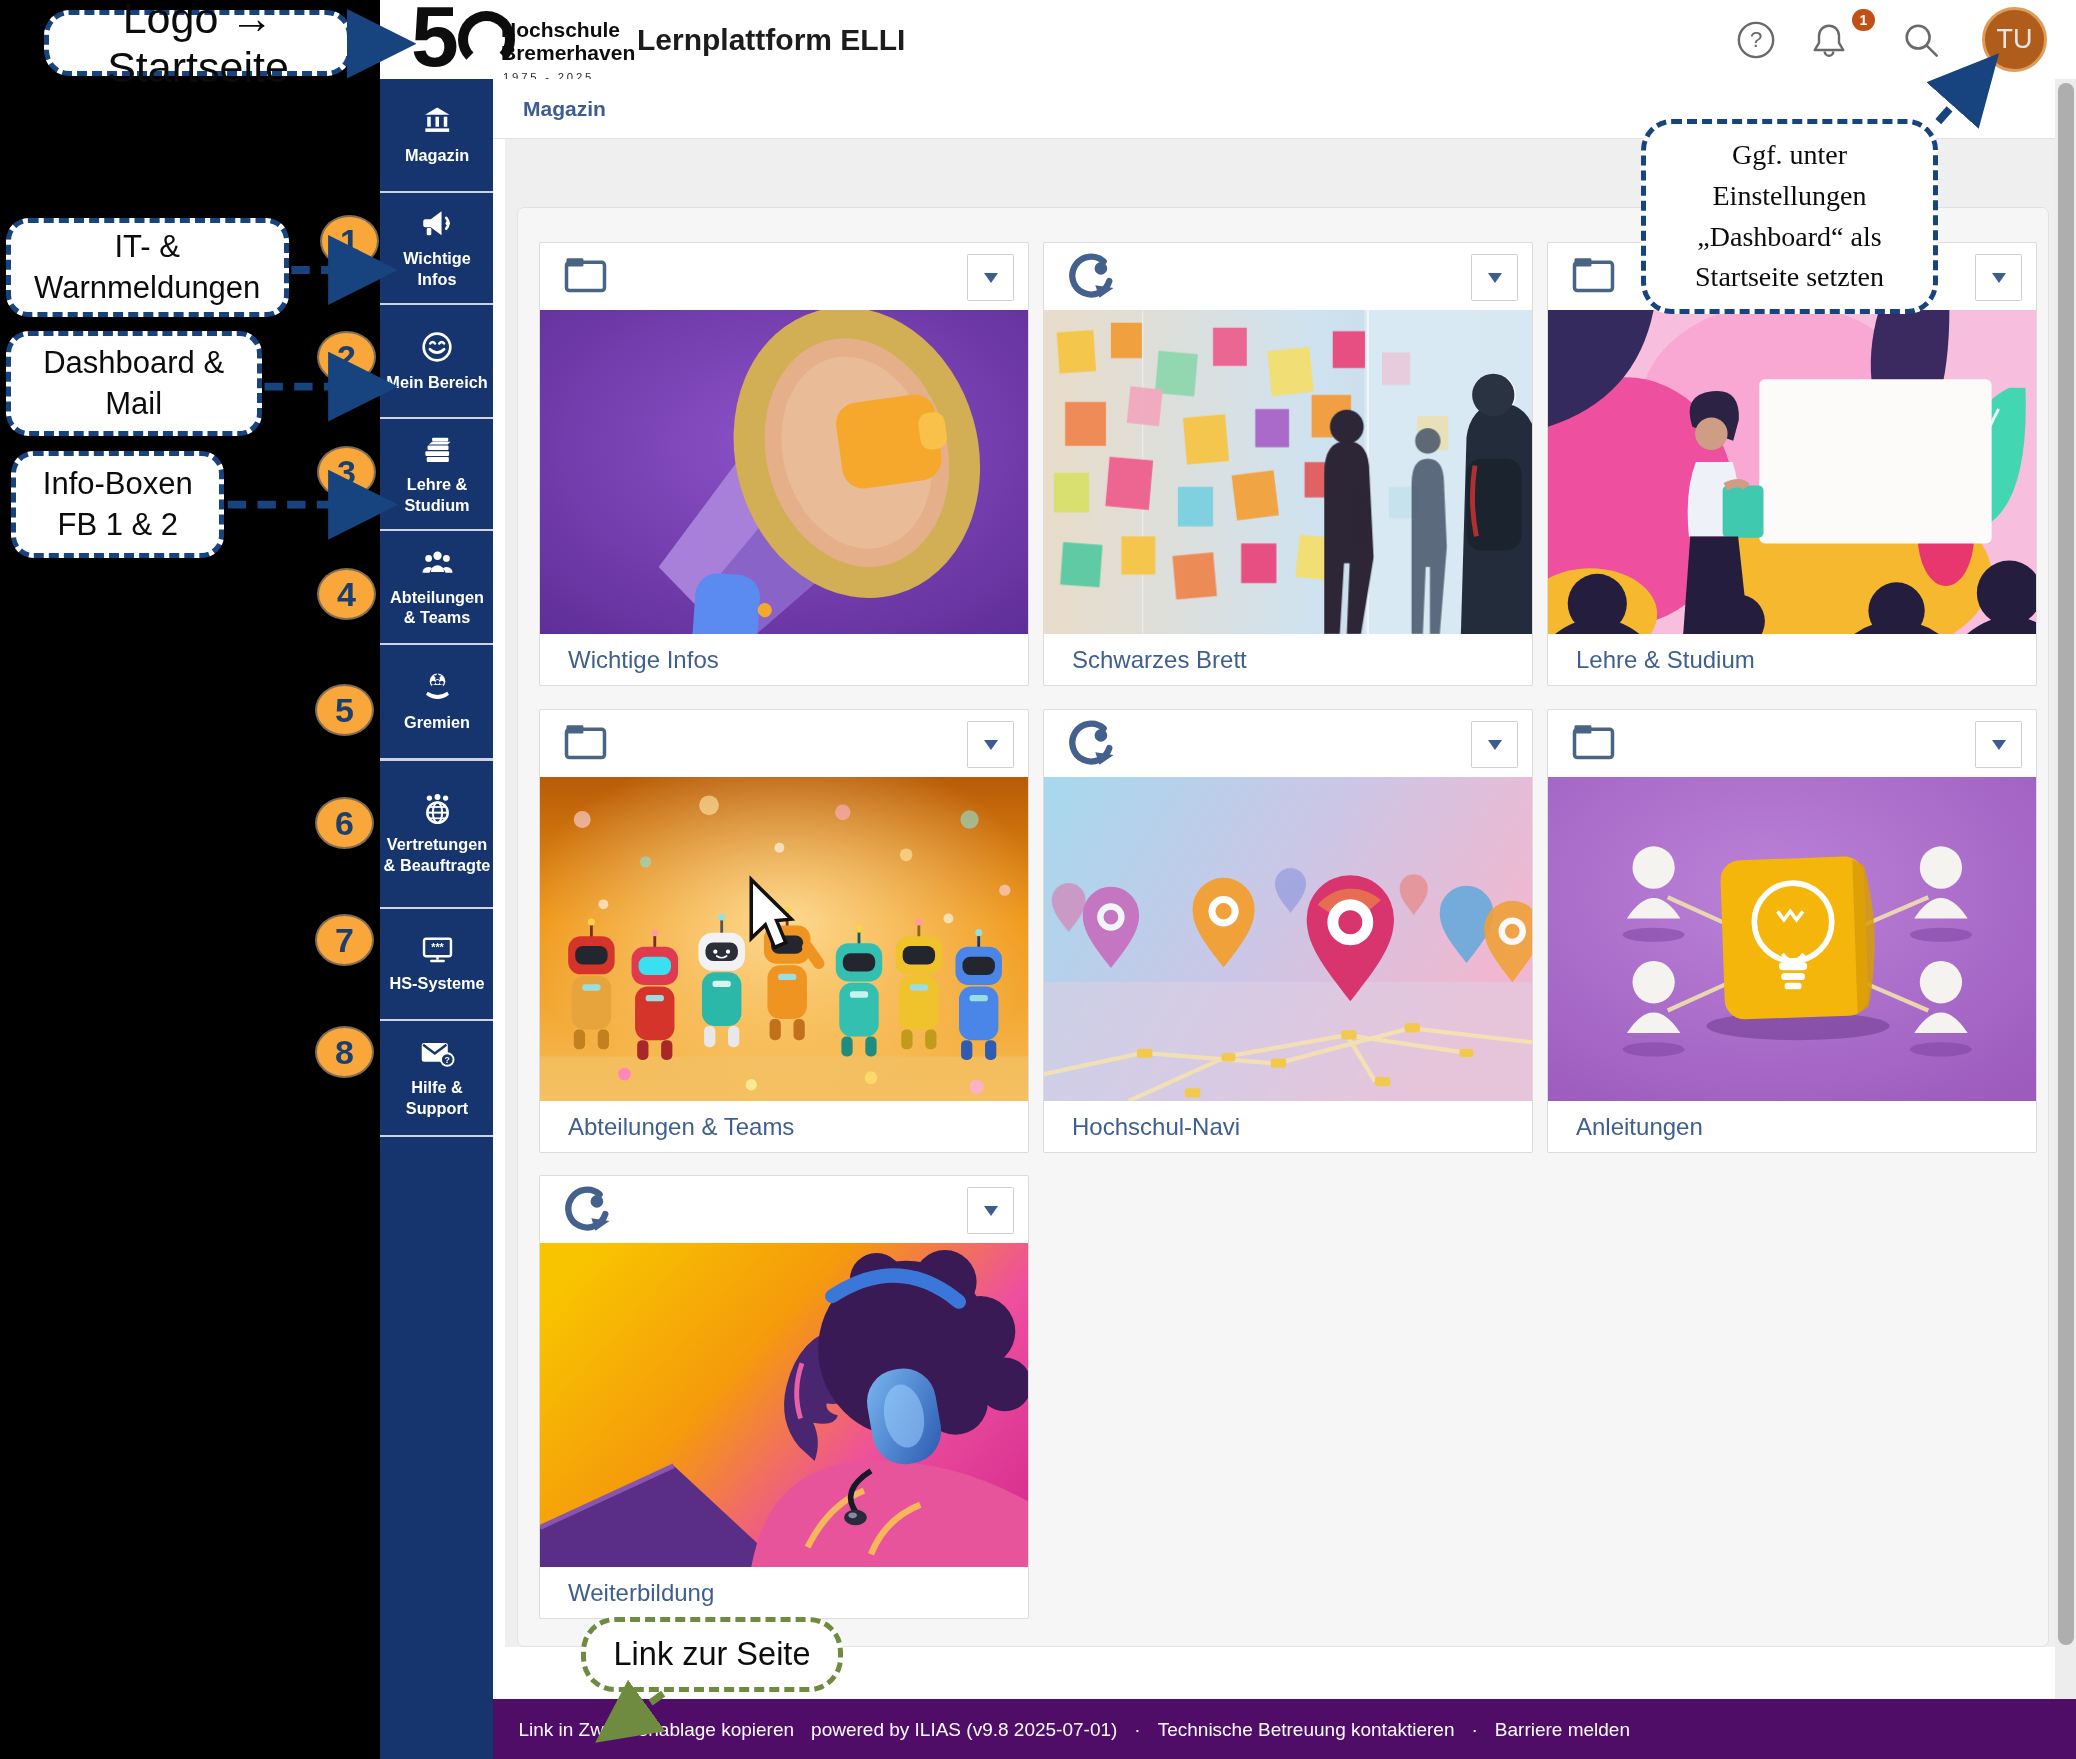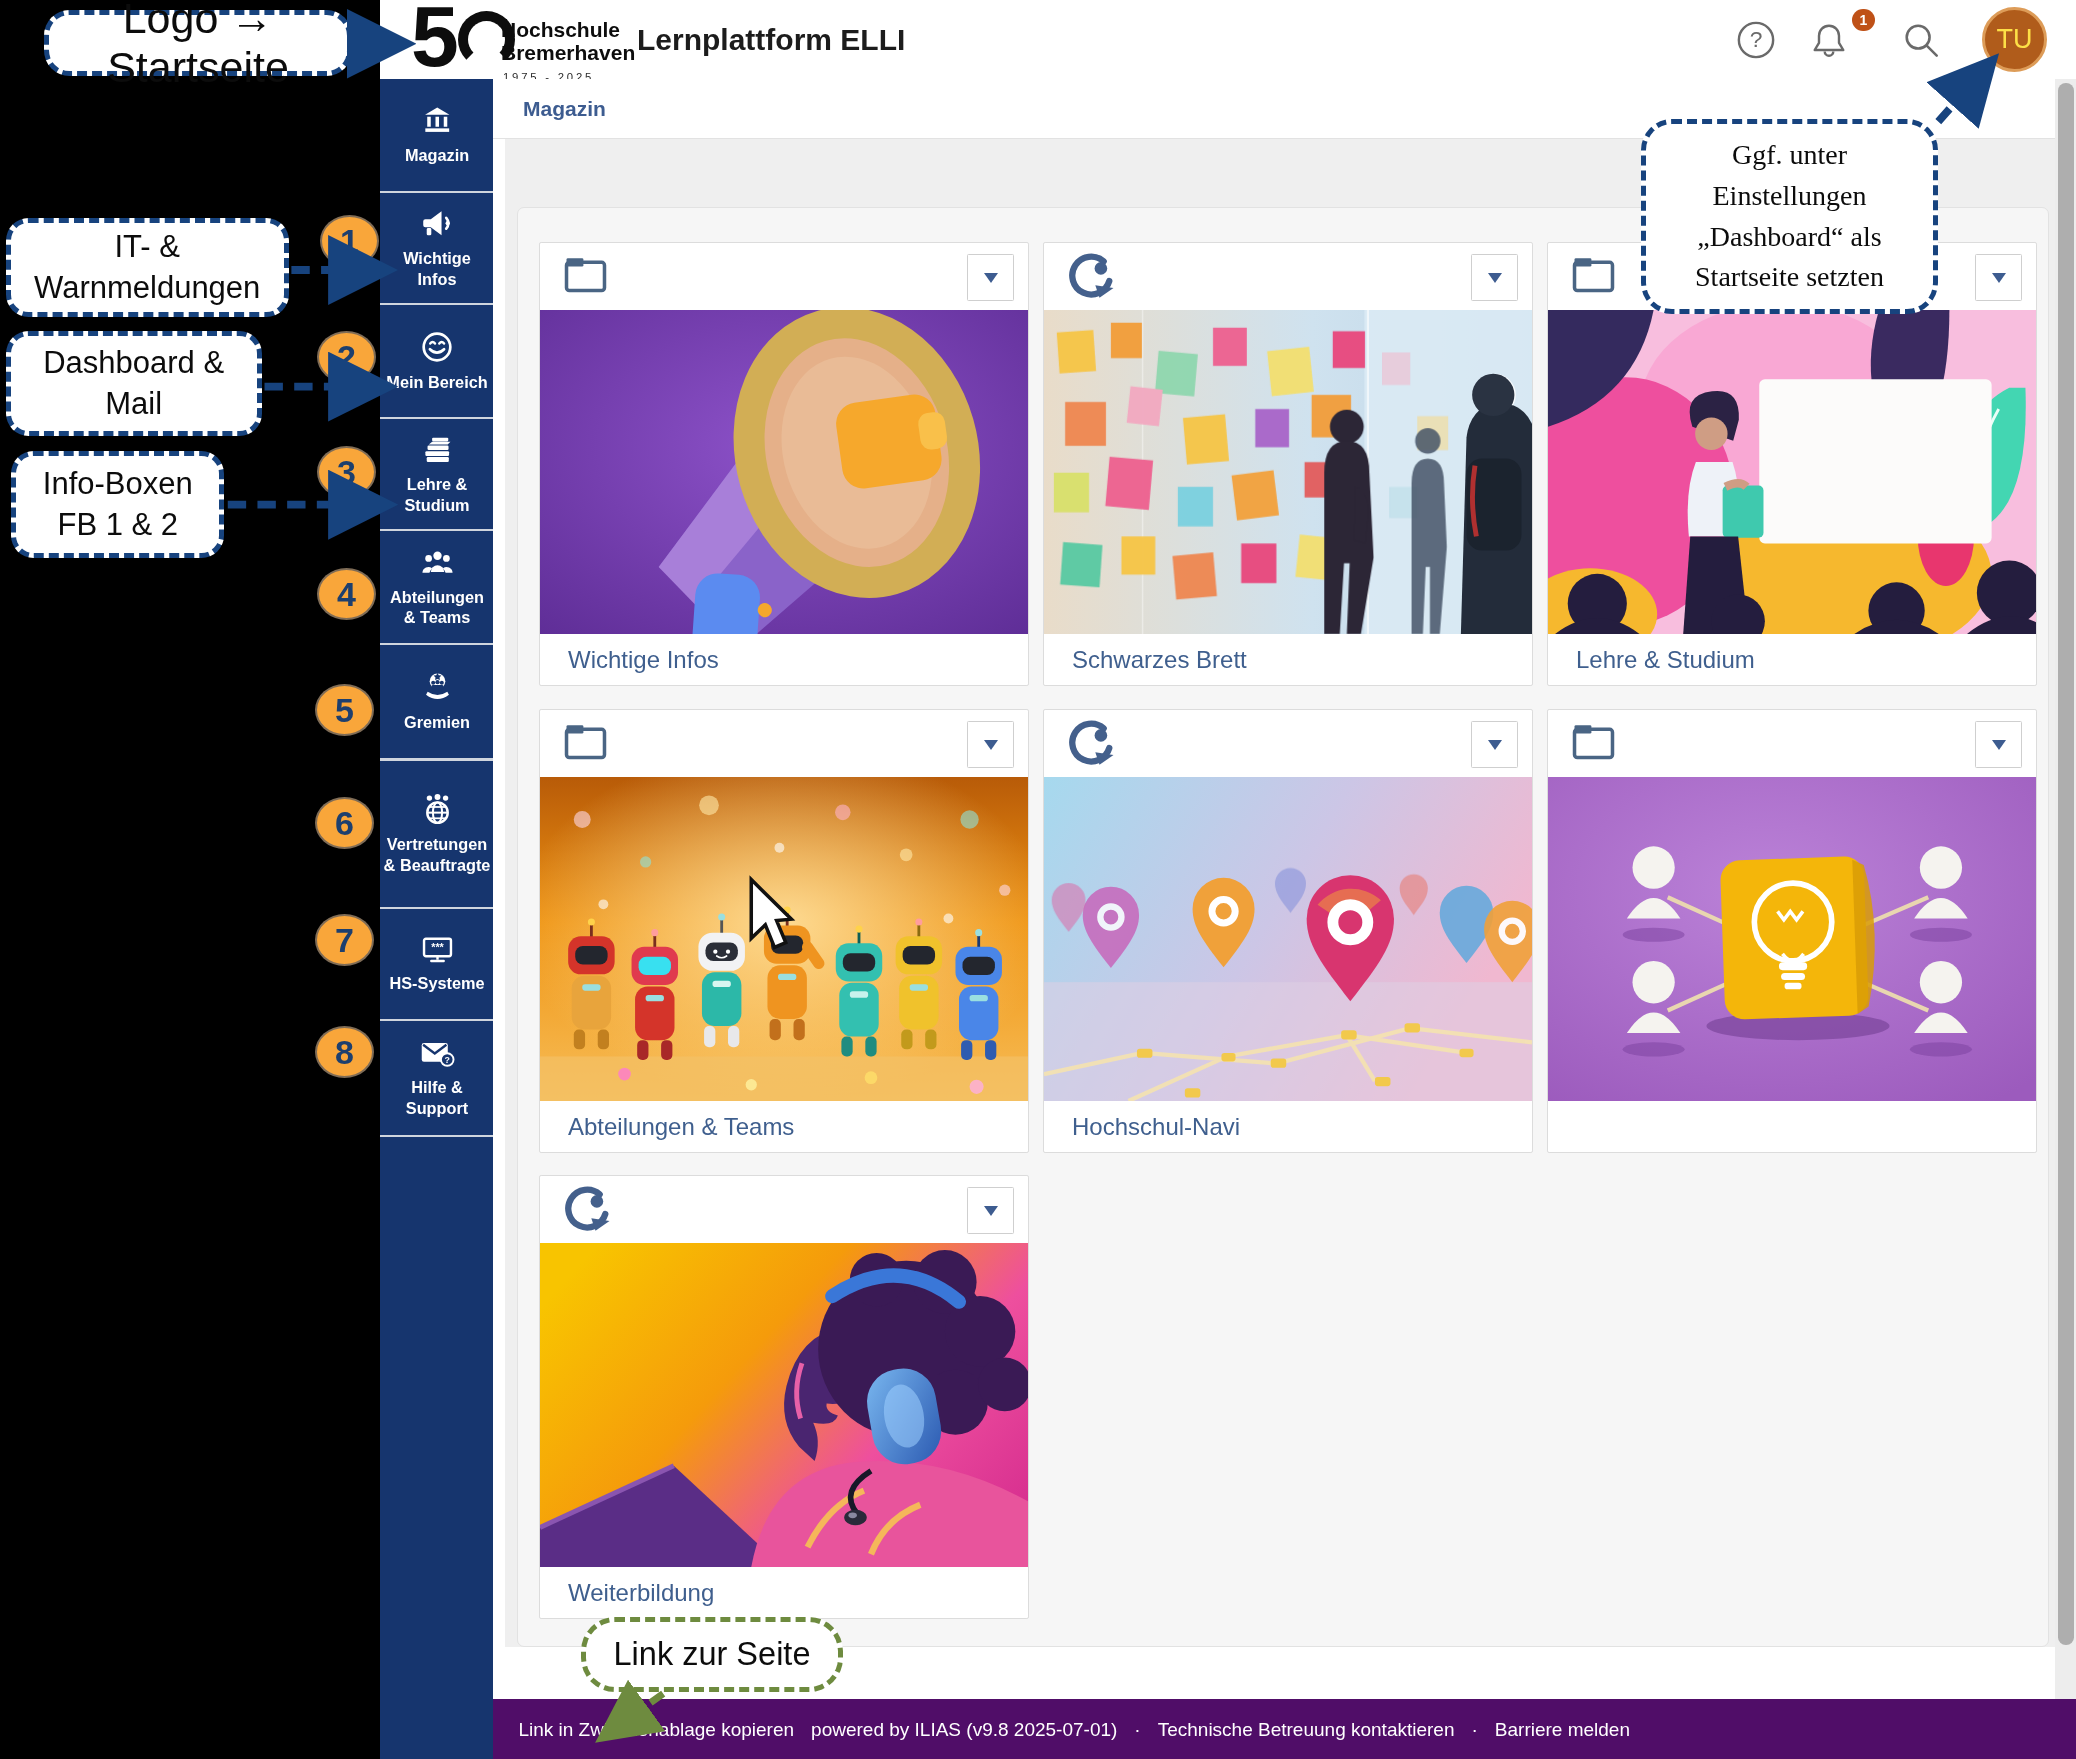--- a/index.html
+++ b/index.html
@@ -11,21 +11,21 @@
   .logo{left:31px;top:5.7px;width:233px;height:71px;cursor:pointer;}
   .logo-5{left:0;top:-18.4px;font-size:86px;font-weight:800;color:#0d0d0d;letter-spacing:-4.2px;}
   .logo-arc{left:47px;top:5.7px;width:37px;height:37px;border:10.6px solid #0d0d0d;border-bottom-color:transparent;border-radius:50%;}
   .logo-txt{left:90px;top:12.7px;font-size:21px;font-weight:700;color:#0d0d0d;line-height:1.1;}
   .logo-years{left:92px;top:65px;font-size:11.3px;letter-spacing:2.8px;color:#2a2a2a;}
   .app-title{left:257px;top:22.6px;font-size:30px;font-weight:700;color:#1c1c1c;}
   .hicon{width:40px;height:40px;top:20px;}
   .badge{left:1472px;top:8.5px;width:22.6px;height:22.6px;border-radius:50%;background:#bf5117;color:#fff;
          font-size:14px;font-weight:700;display:flex;align-items:center;justify-content:center;}
   .avatar{left:1602px;top:7px;width:65px;height:65px;border-radius:50%;background:#b05c1b;border:3.5px solid #dd9c58;
-          box-sizing:border-box;color:#fde047;font-size:27px;font-weight:500;display:flex;align-items:center;justify-content:center;cursor:pointer;}
+          box-sizing:border-box;color:#e5e5e5;font-size:27px;font-weight:500;display:flex;align-items:center;justify-content:center;cursor:pointer;}
   
   .sidebar{left:380px;top:79px;width:114px;height:1681px;background:#cfd5de;display:flex;flex-direction:column;gap:2.1px;}
   .sb-item{background:#16356e;color:#fff;display:flex;flex-direction:column;align-items:center;justify-content:center;
            gap:8.5px;text-align:center;cursor:pointer;flex:none;}
   .sb-item span{font-size:16.3px;font-weight:600;line-height:1.25;padding:0 2.8px;}
   .sb-fill{background:#16356e;flex:1;}
   
   .content-base{left:493px;top:79px;width:1562px;height:1620px;background:#fff;}
   .bc-row{left:493px;top:79px;width:1562px;height:59px;background:#fff;border-bottom:0.7px solid #e2e2e2;
           display:flex;align-items:center;}
@@ -597,20 +597,23 @@
             <circle cx="0" cy="0" r="30"></circle>
             <path d="M-38 72 Q0 14 38 72 Z"></path>
           </g>
         <g transform="translate(558,290)">
             <ellipse cx="0" cy="95" rx="44" ry="10" fill="#7a3f9e" opacity="0.5"></ellipse>
             <circle cx="0" cy="0" r="30"></circle>
             <path d="M-38 72 Q0 14 38 72 Z"></path>
           </g>
       </g>
     </svg>
+    <div class="lbl">
+        <span>Anleitungen</span>
+      </div>
   </div>
 
   <div class="abs card" style="left:539px;top:1175px">
     <div class="hd">
       <svg class="ticon" width="51" height="49" viewBox="0 0 72 70">
         <path d="M52 12 A27 27 0 1 0 60 40" fill="none" stroke="#44608c" stroke-width="9" stroke-linecap="round"></path>
         <circle cx="48" cy="22" r="9" fill="#44608c"></circle>
         <polygon points="40,46 66,50 46,64" fill="#44608c"></polygon>
       </svg>
       <div class="ddbtn">

